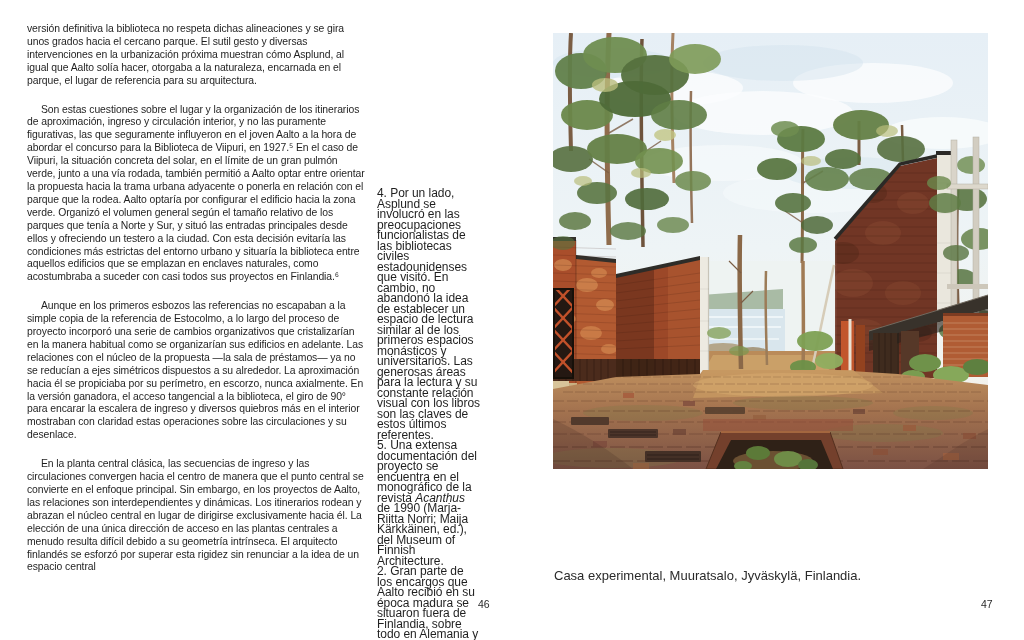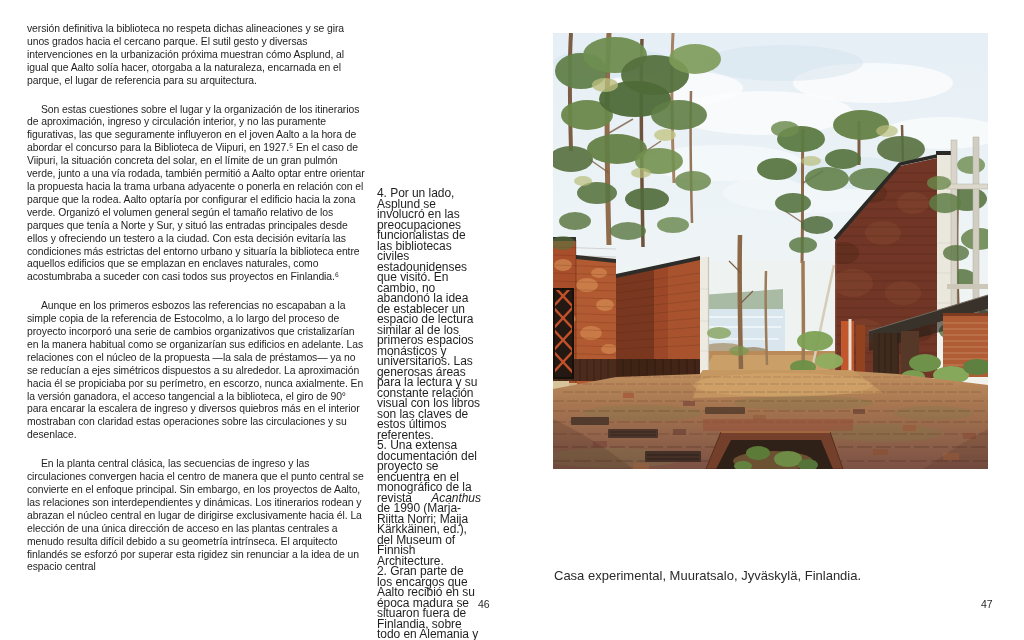--- a/index.html
+++ b/index.html
@@ -7,21 +7,21 @@
     width:1024px;height:640px;background:#ffffff;position:relative;overflow:hidden;
     font-family:"Liberation Sans", sans-serif;color:#1f1f1f;
     -webkit-font-smoothing:antialiased;
   }
   .spread{position:absolute;left:0;top:0;width:1024px;height:640px;background:#ffffff;}
   .body-col{position:absolute;left:27px;top:23px;width:338px;}
   .para{margin:0;font-size:10.4px;line-height:12.9px;letter-spacing:-0.08px;text-align:left;}
   .para.indent{text-indent:14px;margin-top:16px;}
   .notes-col{position:absolute;left:377px;top:188px;width:104px;}
   .footnote{margin:0;font-size:12px;line-height:10.5px;letter-spacing:-0.05px;}
-  .footnote i{font-style:italic;margin-left:16px;}
+  .footnote i{font-style:italic;}
   .photo{position:absolute;left:553px;top:33px;width:435px;height:436px;margin:0;padding:0;}
   .photo svg{display:block;width:435px;height:436px;}
   .caption{position:absolute;left:554px;top:571px;font-size:13px;line-height:10px;color:#2a2a2a;}
   .pagenum{position:absolute;font-size:10.5px;color:#2a2a2a;}
   .pn-left{left:478px;top:598px;}
   .pn-right{left:981px;top:598px;}
 </style>
 </head>
 <body>
 

